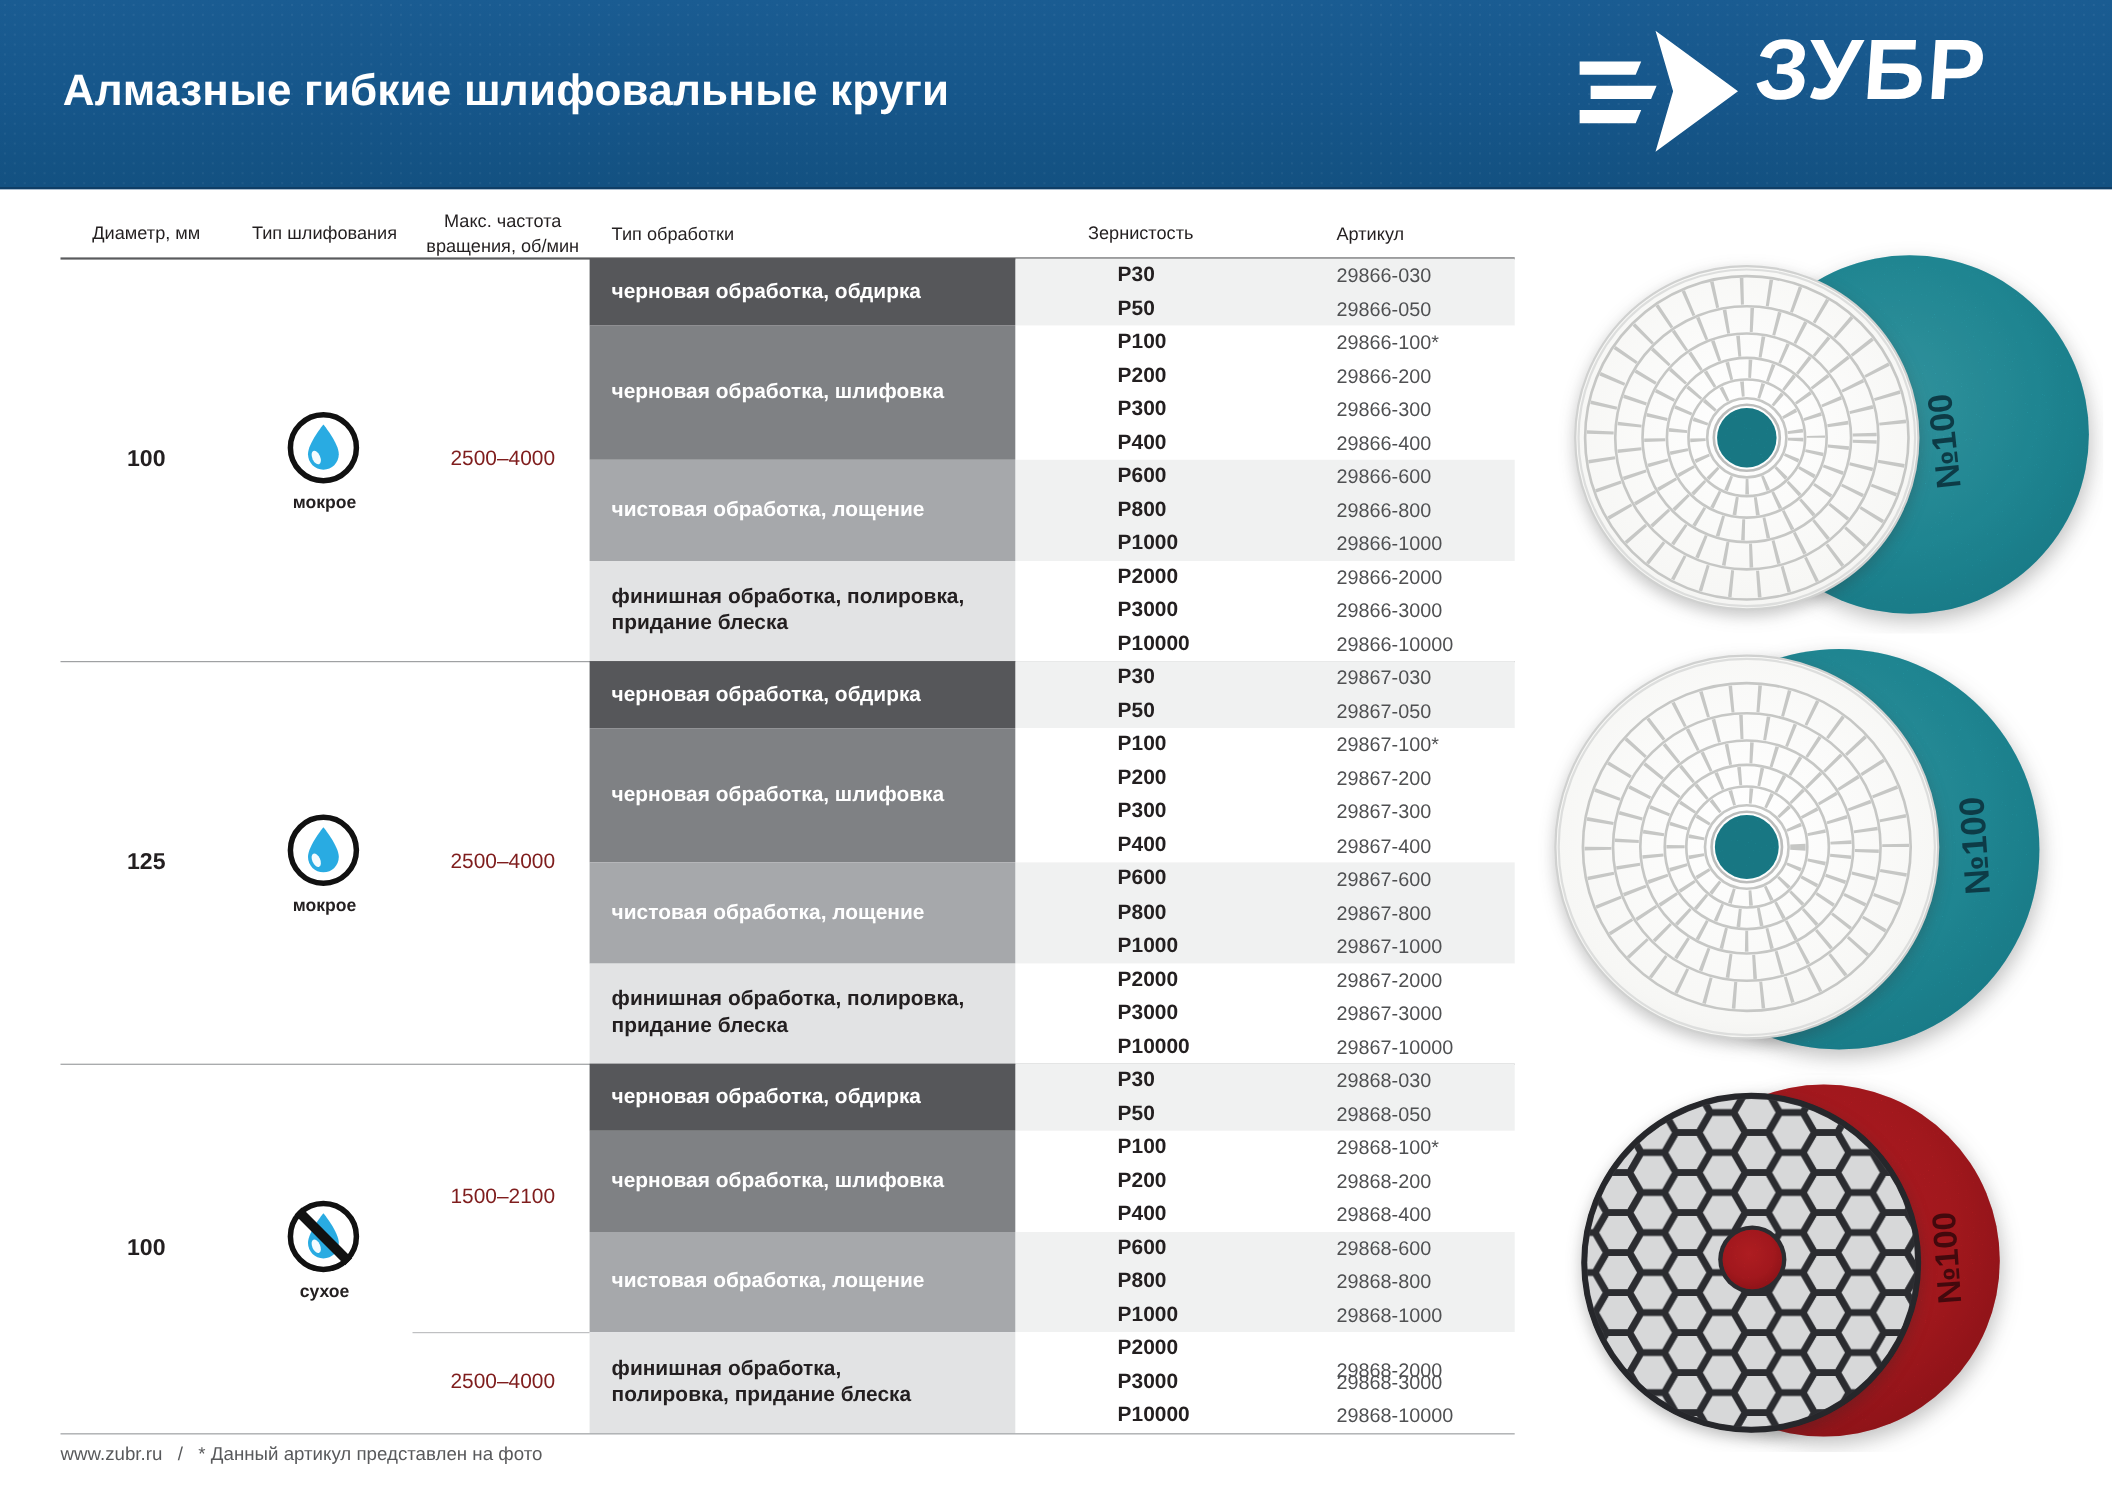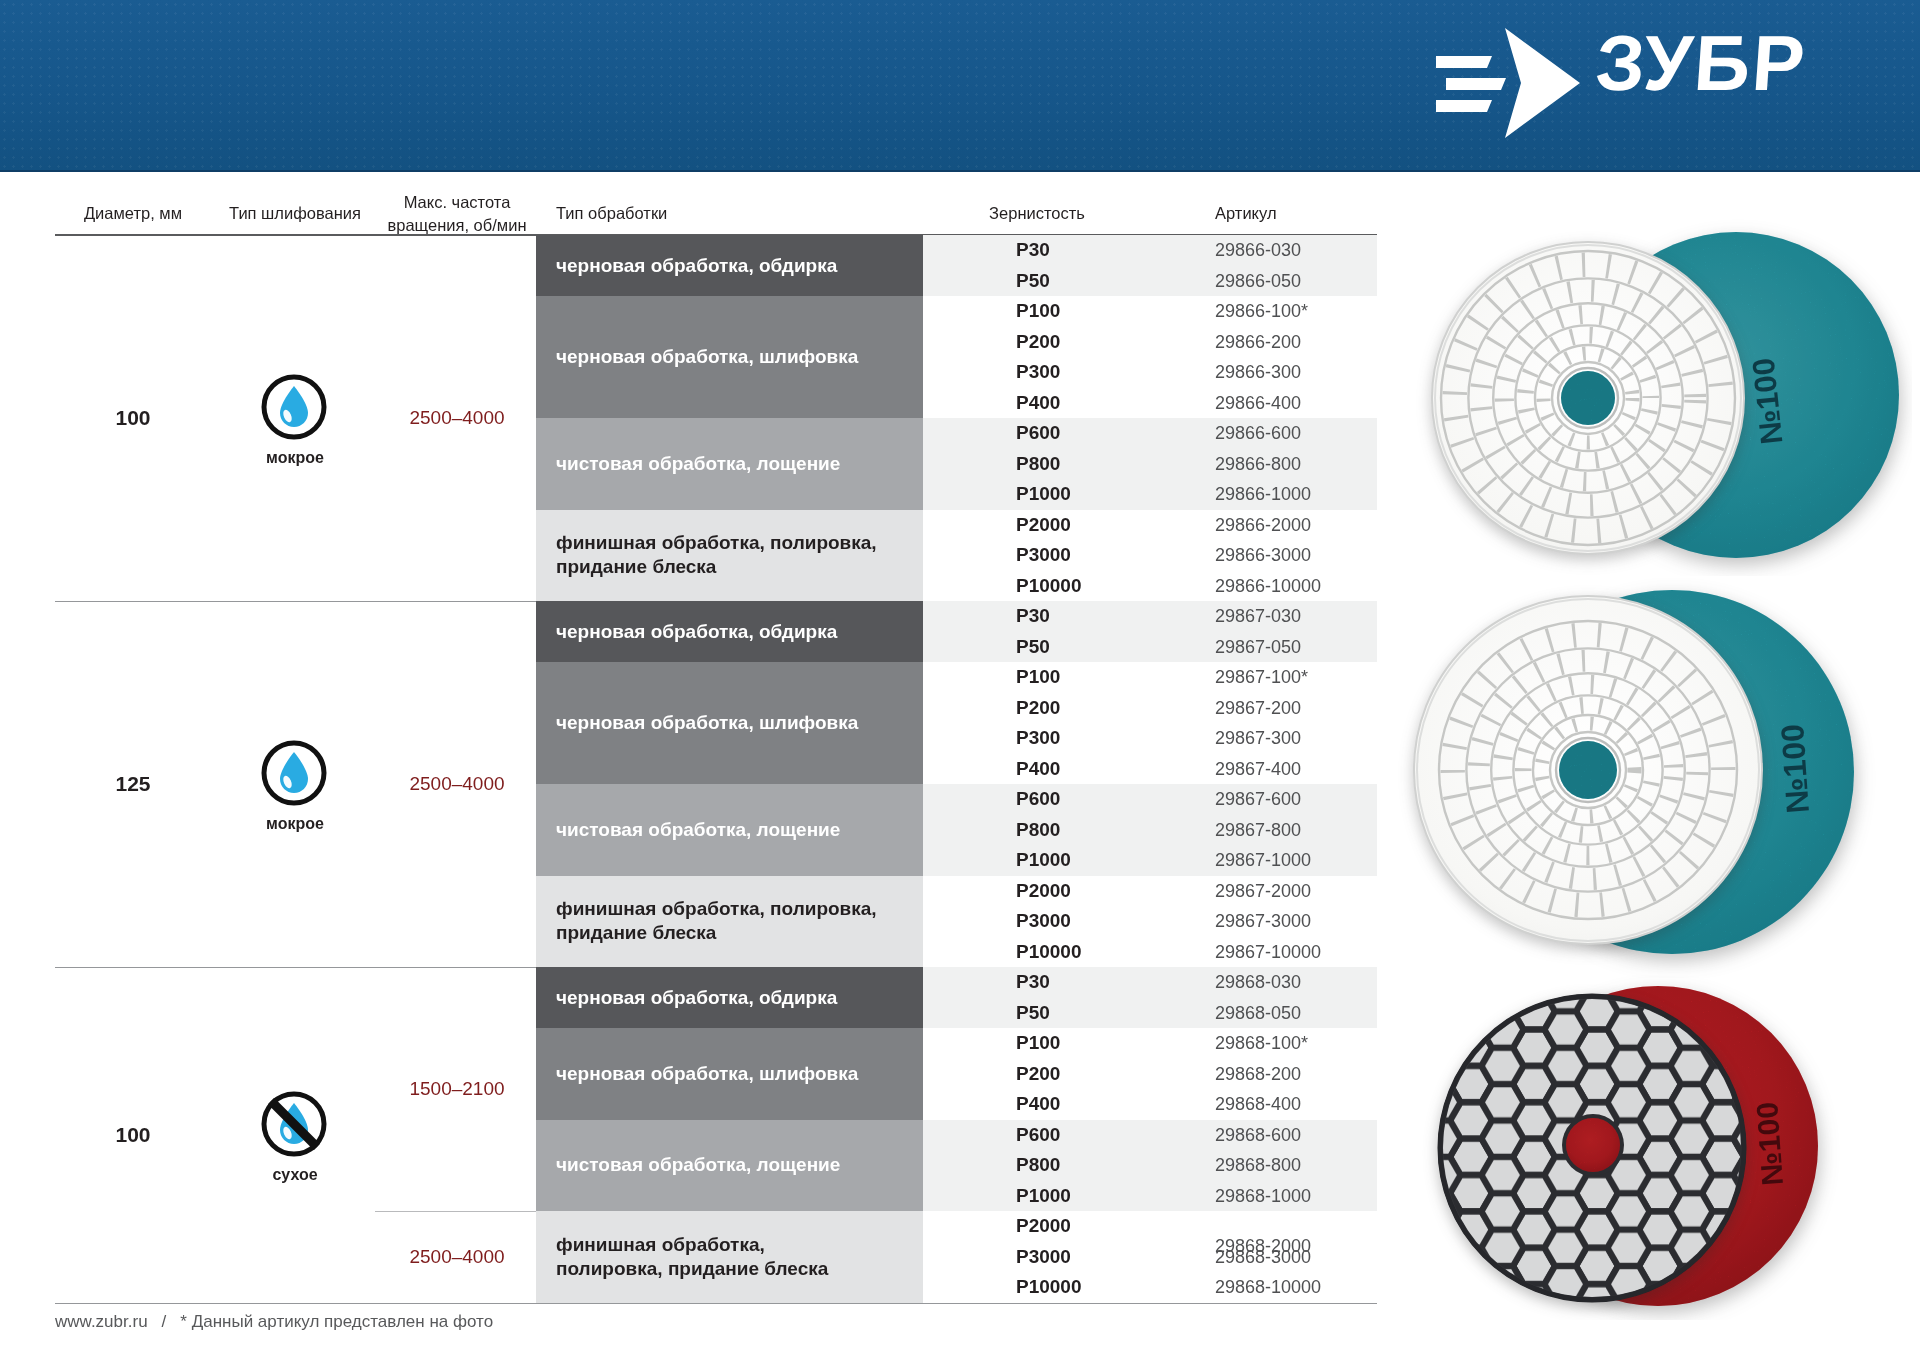--- a/index.html
+++ b/index.html
@@ -36,20 +36,21 @@
   #footer .site{color:#58595b;}
 
   svg text{font-family:"Liberation Sans", sans-serif;}
 </style>
 </head>
 <body>
 
 <div id="page">
 
   <div id="topbar">
+    <div id="page-title">Алмазные гибкие шлифовальные круги</div>
     <svg id="logo" viewBox="0 0 460 140">
       <g fill="#ffffff">
         <polygon points="75,2 150,57 75,112 91,57" transform="translate(0,8)"></polygon>
         <polygon points="6,38 62,38 57,50 6,50"></polygon>
         <polygon points="16,60 76,60 71,72 16,72"></polygon>
         <polygon points="6,82 62,82 57,94 6,94"></polygon>
       </g>
     </svg>
     <div id="brand-text">ЗУБР</div>
   </div>

